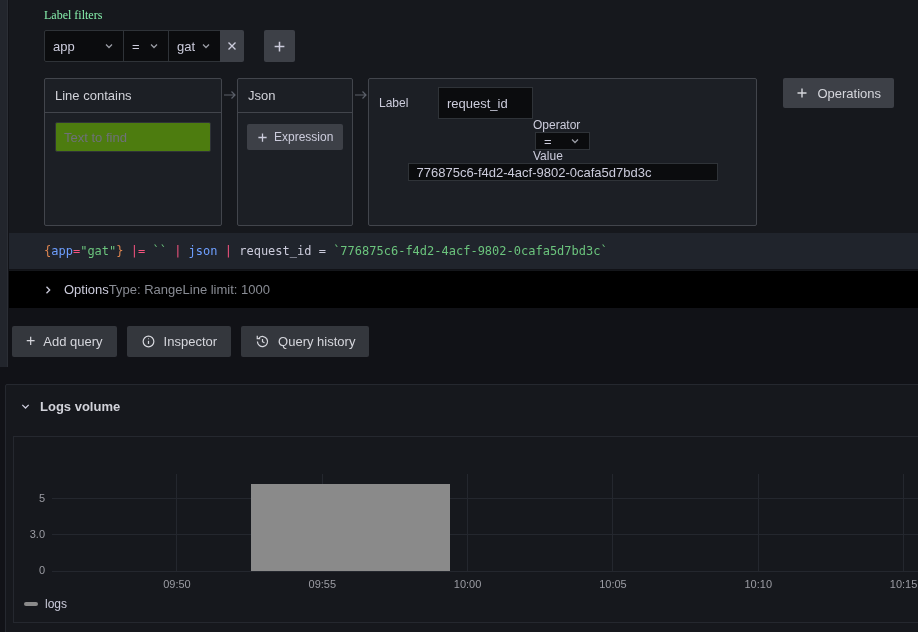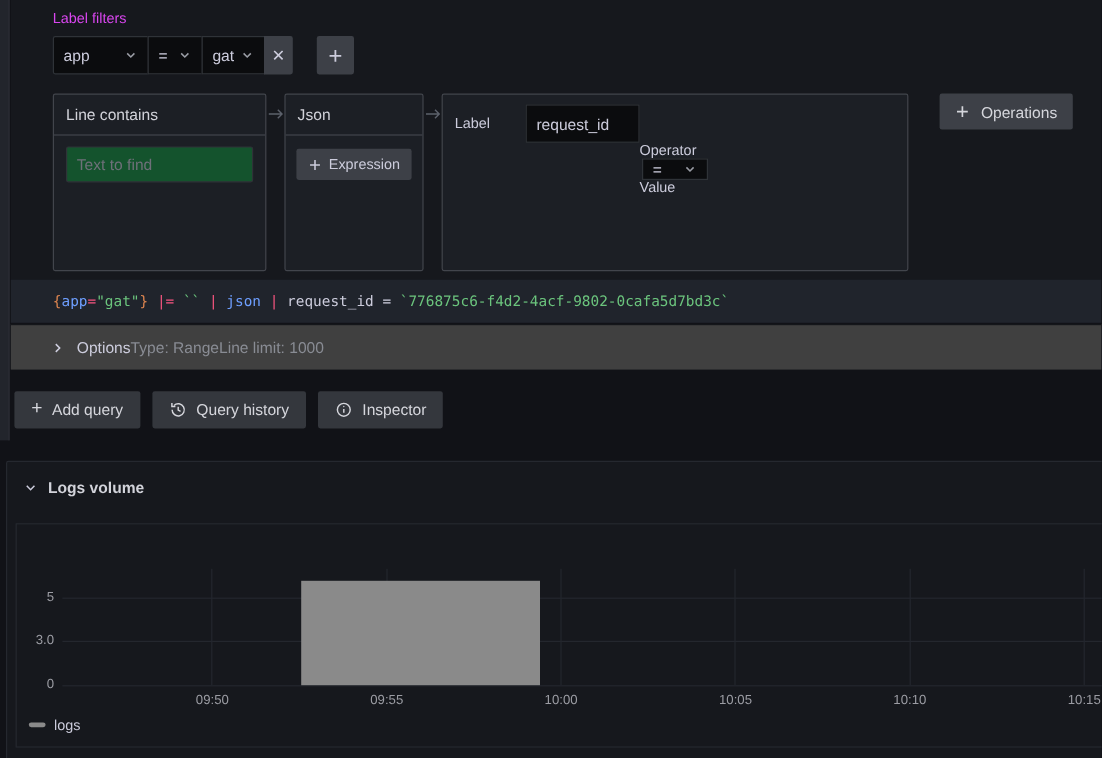--- a/index.html
+++ b/index.html
@@ -7,40 +7,40 @@
   body {
     position:relative; overflow:hidden;
     background:#111217; color:#ccccdc;
     font-family:"Liberation Sans", sans-serif;
   }
   
   .query-section { position:absolute; left:0; top:0; width:918px; height:367px; }
   .gutter { position:absolute; left:0; top:0; width:8px; height:367px;
             background:#22252c; border-right:1px solid #2b2e35; }
   .builder { position:absolute; left:9px; top:0; right:0; height:233px; background:#16181d; }
-  .lf-title { position:absolute; left:35px; top:8px; font-size:12px; font-weight:500; color:#d946ef; }
+  .lf-title { position:absolute; left:35px; top:8px; font-size:12px; font-weight:500; color:#86efac;font-family:Liberation Serif, serif; }
   .filter-row { position:absolute; left:35px; top:30px; height:32px; display:flex; align-items:stretch; }
   .select { background:#0b0c0e; border:1px solid #2f3338; display:flex; align-items:center;
             justify-content:space-between; padding:0 8px; font-size:13px; color:#ccccdc; margin-right:-1px; }
   .sel-app { width:80px; border-radius:2px 0 0 2px; }
   .sel-op  { width:46px; }
   .sel-val { width:53px; }
   .sq-btn { background:#3d4047; display:flex; align-items:center; justify-content:center; cursor:pointer; }
   .close-btn { width:24px; border-radius:0 2px 2px 0; }
   .plus-btn { width:31px; margin-left:20px; border-radius:2px; }
   .cards-row { position:absolute; left:35px; top:78px; display:flex; align-items:flex-start; }
   .card { background:#1c1f25; border:1px solid #42454c; border-radius:2px; height:148px; }
   .card-header { height:34px; line-height:33px; padding:0 10px; border-bottom:1px solid #42454c;
                  font-size:13px; color:#d2d3da; white-space:nowrap; overflow:hidden; }
   .card1 { width:178px; }
   .card2 { width:116px; }
   .card3 { width:389px; }
   .arrow { width:15px; height:34px; display:flex; align-items:center; justify-content:center; }
   .card1-body { padding:9px 10px; }
-  .text-input { width:100%; height:30px; background:#14532d; border:1px solid #2f3338; border-radius:2px;
+  .text-input { width:100%; height:30px; background:#4d7c0f; border:1px solid #2f3338; border-radius:2px;
                 padding:0 8px; font-size:13px; color:#ccccdc; font-family:"Liberation Sans",sans-serif; }
   .text-input::placeholder { color:#6e7079; }
   .card2-body { padding:11px 9px; }
   .mini-btn { height:26px; padding:4px 10px; background:#3d4047; border:none; border-radius:2px;
               font-size:12px; font-weight:500; color:#ccccdc; display:inline-flex; align-items:center;
               gap:6px; cursor:pointer; font-family:"Liberation Sans",sans-serif; }
   .card3-body { padding:8px 10px 0 10px; }
   .field-row { display:flex; align-items:center; height:32px; }
   .field-row + .field-row { margin-top:-1px;flex-direction:column; }
   .field-label { width:59px; font-size:12px; font-weight:500; color:#ccccdc; flex:none; }
@@ -49,21 +49,21 @@
   .fb-label { width:95px; }
   .fb-op { width:55px; justify-content:space-between; }
   .fb-value { width:310px; white-space:nowrap; overflow:hidden; }
   .operations-btn { position:absolute; right:24px; top:78px; height:30px; padding:0 13px;
                     background:#3d4047; border:none; border-radius:2px; display:flex; align-items:center;
                     gap:9px; font-size:13px; font-weight:500; color:#d5d6dc; cursor:pointer;
                     font-family:"Liberation Sans",sans-serif; }
   .code-band { position:absolute; left:9px; right:0; top:233px; height:36px; background:#20242c; }
   .code { position:absolute; left:35px; top:0; right:8px; line-height:36px; white-space:pre;
           overflow:hidden; font-family:"DejaVu Sans Mono", monospace; font-size:12px; }
-  .options-band { position:absolute; left:9px; right:0; top:270px; height:38px; background:#404040;
+  .options-band { position:absolute; left:9px; right:0; top:270px; height:38px; background:#000000;
                   border-top:1px solid #14161a; display:flex; align-items:center; }
   .opt-chevron { margin-left:34px; display:flex; }
   .opt-title { margin-left:11px; font-size:13px; font-weight:500; color:#ccccdc; }
   .opt-muted { font-size:13px; color:#898c94; }
   
   .toolbar { position:absolute; left:12px; top:326px; display:flex; gap:10px; }
   .btn { height:31px; background:#34373d; border:none; border-radius:2px; padding:0 14px;
          display:flex; align-items:center; gap:8px; font-size:13px; font-weight:500; color:#d5d6dc;
          cursor:pointer; font-family:"Liberation Sans",sans-serif; }
   .btn-plus { font-size:16px; font-weight:400; line-height:1; margin-top:-2px; }
@@ -163,20 +163,23 @@
             <span class="field-label">Operator</span>
             <div class="field-box fb-op">
               <span>=</span>
               <svg width="12" height="12" viewBox="0 0 12 12" fill="none">
                   <path d="M3 4.5l3 3 3-3" stroke="#9a9da5" stroke-width="1.3"></path>
                 </svg>
             </div>
           </div>
           <div class="field-row">
             <span class="field-label">Value</span>
+            <div class="field-box fb-value">
+              <span>776875c6-f4d2-4acf-9802-0cafa5d7bd3c</span>
+            </div>
           </div>
         </div>
       </div>
     </div>
 
     <button class="operations-btn">
       <svg width="12" height="12" viewBox="0 0 12 12">
           <path d="M6 1.5v9M1.5 6h9" stroke="#d5d6dc" stroke-width="1.4"></path>
         </svg>
       <span>Operations</span>
@@ -199,33 +202,33 @@
   </div>
 </div>
 
 <div class="toolbar">
   <button class="btn">
     <span class="btn-plus">+</span>
     <span>Add query</span>
   </button>
   <button class="btn">
     <svg width="15" height="15" viewBox="0 0 16 16" fill="none" stroke="#d5d6dc" stroke-width="1.3">
+      <circle cx="8" cy="8" r="5.7"></circle>
+        <path d="M8 7.3v3.3"></path>
+        <circle cx="8" cy="5.1" r="0.6" fill="#d5d6dc" stroke="none"></circle>
+    </svg>
+    <span>Inspector</span>
+  </button>
+  <button class="btn">
+    <svg width="15" height="15" viewBox="0 0 16 16" fill="none" stroke="#d5d6dc" stroke-width="1.3">
       <path d="M2.6 8a5.4 5.4 0 1 0 1.7-3.9"></path>
         <path d="M2.4 1.9v3.1h3.1"></path>
         <path d="M8 5.2v3l2.1 1.2"></path>
     </svg>
     <span>Query history</span>
-  </button>
-  <button class="btn">
-    <svg width="15" height="15" viewBox="0 0 16 16" fill="none" stroke="#d5d6dc" stroke-width="1.3">
-      <circle cx="8" cy="8" r="5.7"></circle>
-        <path d="M8 7.3v3.3"></path>
-        <circle cx="8" cy="5.1" r="0.6" fill="#d5d6dc" stroke="none"></circle>
-    </svg>
-    <span>Inspector</span>
   </button>
 </div>
 
 <div class="logs-panel">
   <div class="panel-header">
     <svg width="11" height="11" viewBox="0 0 12 12" fill="none">
         <path d="M2.5 4.2l3.5 3.5 3.5-3.5" stroke="#ccccdc" stroke-width="1.4"></path>
       </svg>
     <span class="panel-title">Logs volume</span>
   </div>

